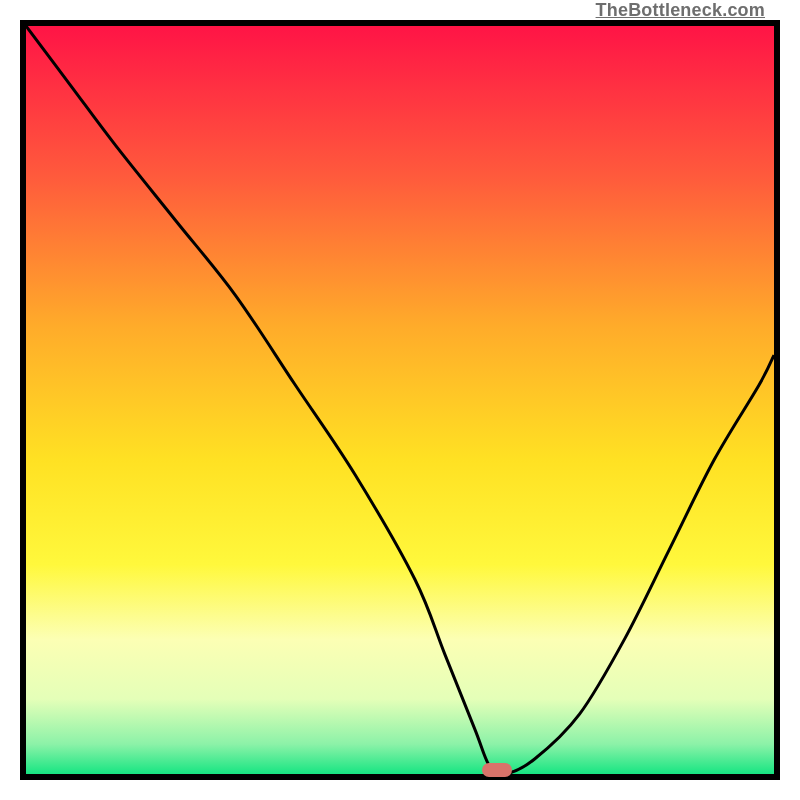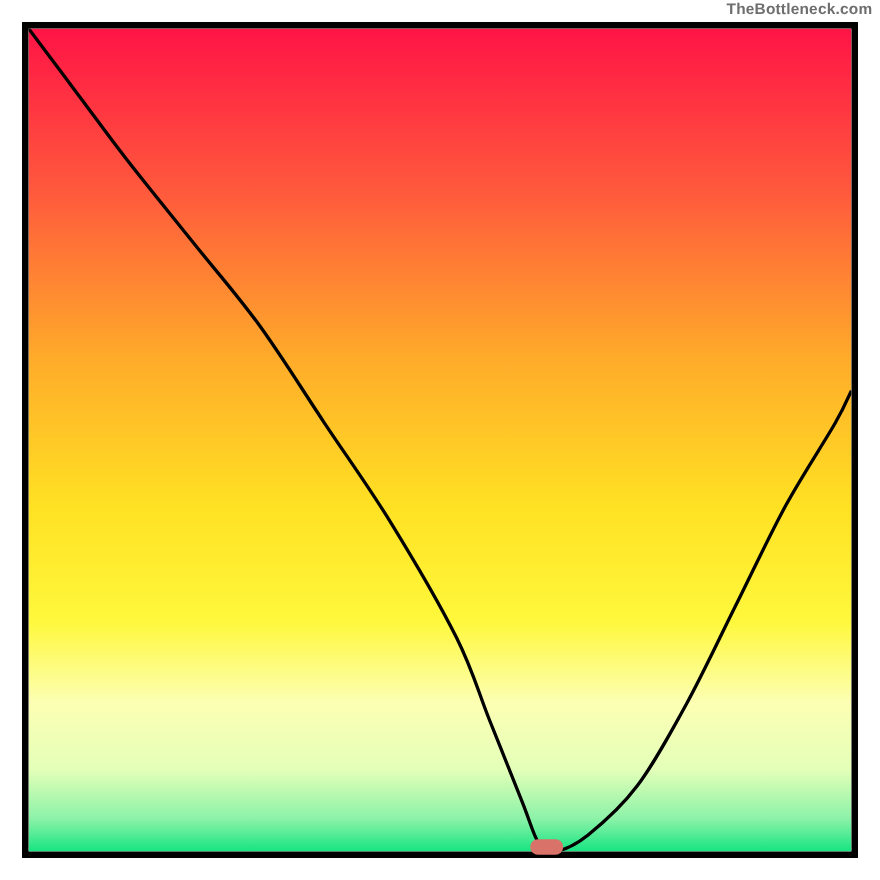--- a/index.html
+++ b/index.html
@@ -33,25 +33,26 @@
     bottom: 0;
   }
   .curve-svg {
     position: absolute;
     left: 0;
     top: 0;
   }
   .watermark {
     position: absolute;
     top: 0px;
-    right: 7px;
-    font-size: 14px;
+    right: 35px;
+    font-size: 18px;
     font-weight: 600;
     color: #6e6e6e;
     letter-spacing: 0.2px;
+    text-decoration: underline;
   }
   .marker {
     position: absolute;
     width: 30px;
     height: 14px;
     border-radius: 7px;
     background: #d9736a;
     transform: translate(-50%, -50%);
   }
 </style>

